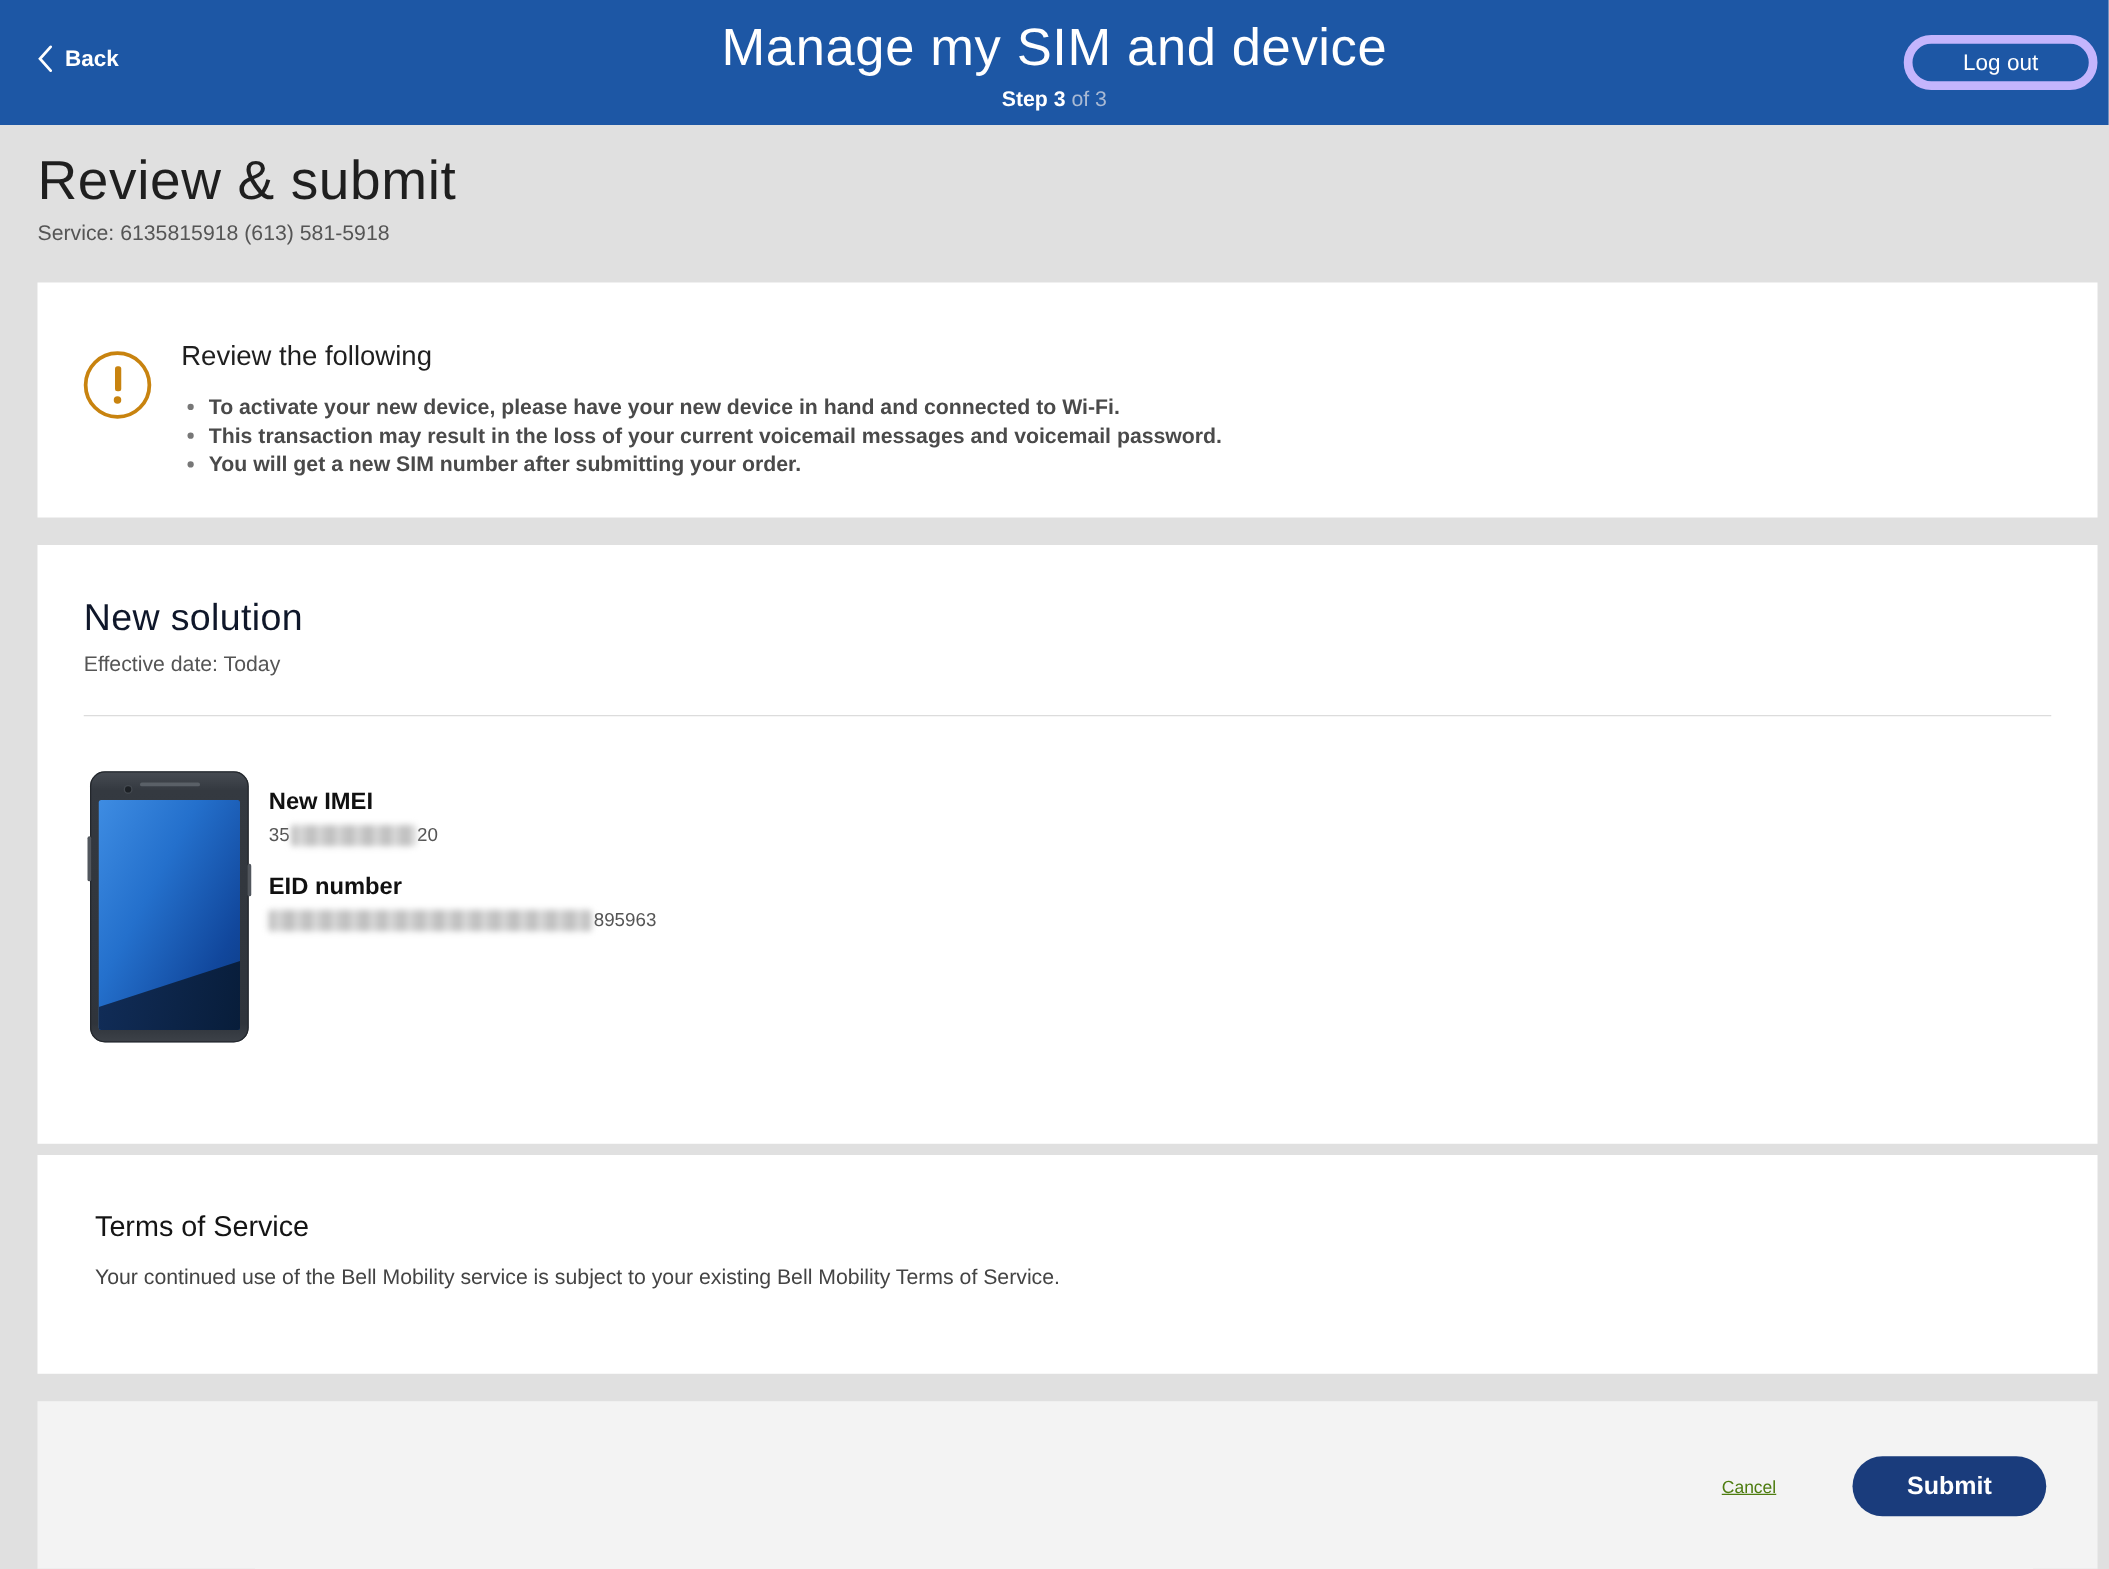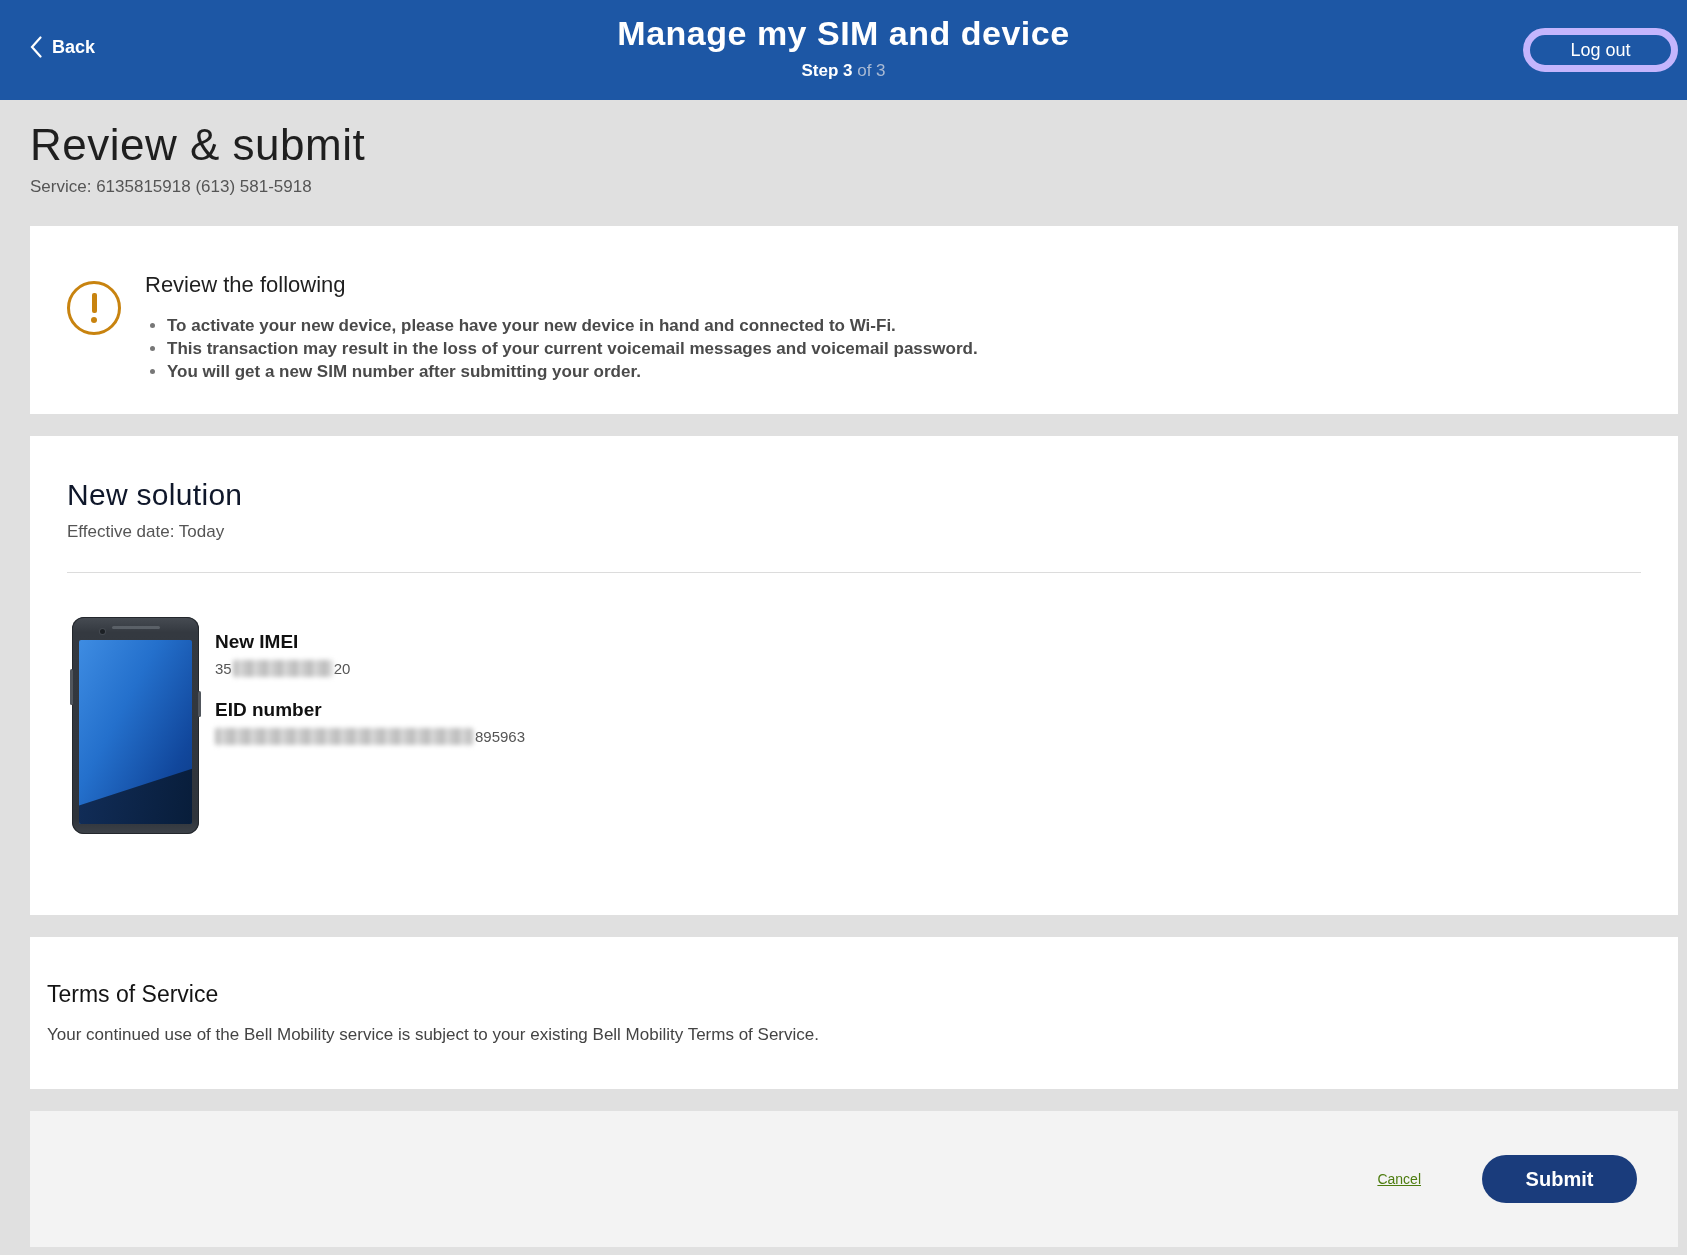--- a/index.html
+++ b/index.html
@@ -23,21 +23,21 @@
     display:flex; align-items:center; gap:10px;
     cursor:pointer; background:none; border:none; color:#fff;
     font-family:"Liberation Sans", sans-serif;
     font-size:18px; font-weight:600;
   }
   .header-center {
     position:absolute; left:0; right:0; top:14px;
     text-align:center;
   }
   .header-title {
-    font-size:34px; font-weight:700; letter-spacing:0.5px; color:#fff;
+    font-size:42px; font-weight:400; letter-spacing:0.5px; color:#fff;
   }
   .header-step { margin-top:8px; font-size:17px; }
   .header-step .step-bold { color:#ffffff; font-weight:700; }
   .header-step .step-rest { color:#a9bad4; font-weight:400; }
   .logout-btn {
     position:absolute; right:9px; top:28px;
     width:155px; height:44px;
     border:7px solid #c4b5fd; border-radius:22px;
     background:transparent; color:#fff;
     font-family:"Liberation Sans", sans-serif;
@@ -120,21 +120,21 @@
   .eid-block { margin-top:22px; }
   .redact {
     display:inline-block; vertical-align:middle;
     height:17px; border-radius:2px;
     background:repeating-linear-gradient(90deg,#bdbdbd 0 5px,#d9d9d9 5px 10px,#c7c7c7 10px 15px);
     filter:blur(2.5px);
   }
   .redact-imei { width:100px; margin:0 1px; }
   .redact-eid { width:258px; margin-right:2px; }
 
-  .card-terms { margin-top:22px; height:152px; padding:44px 37px 0 17px; }
+  .card-terms { margin-top:9px; height:175px; padding:44px 37px 0 46px; }
   .terms-heading { font-size:23px; color:#141414; font-weight:400; }
   .terms-body { margin-top:17px; font-size:17px; color:#444; }
 
   
   .footer-bar {
     margin-top:22px; height:136px;
     background:#f3f3f3;
     display:flex; align-items:center; justify-content:flex-end;
     padding-right:41px;
   }

